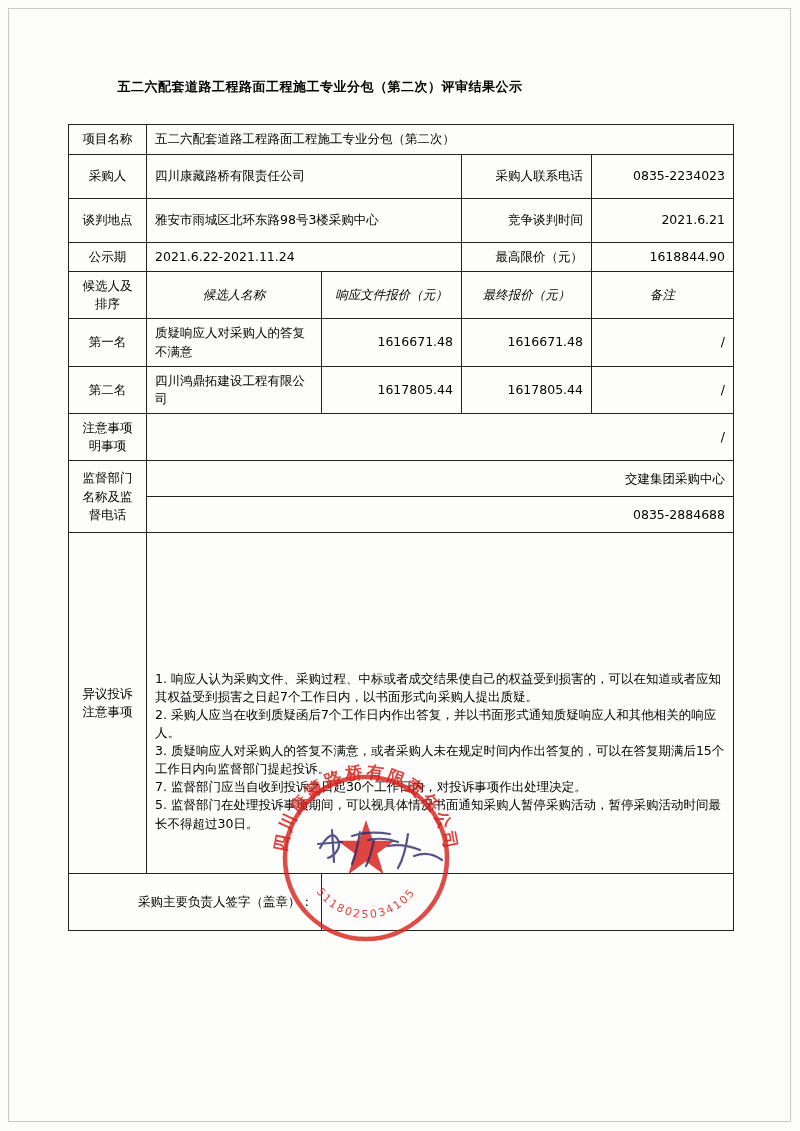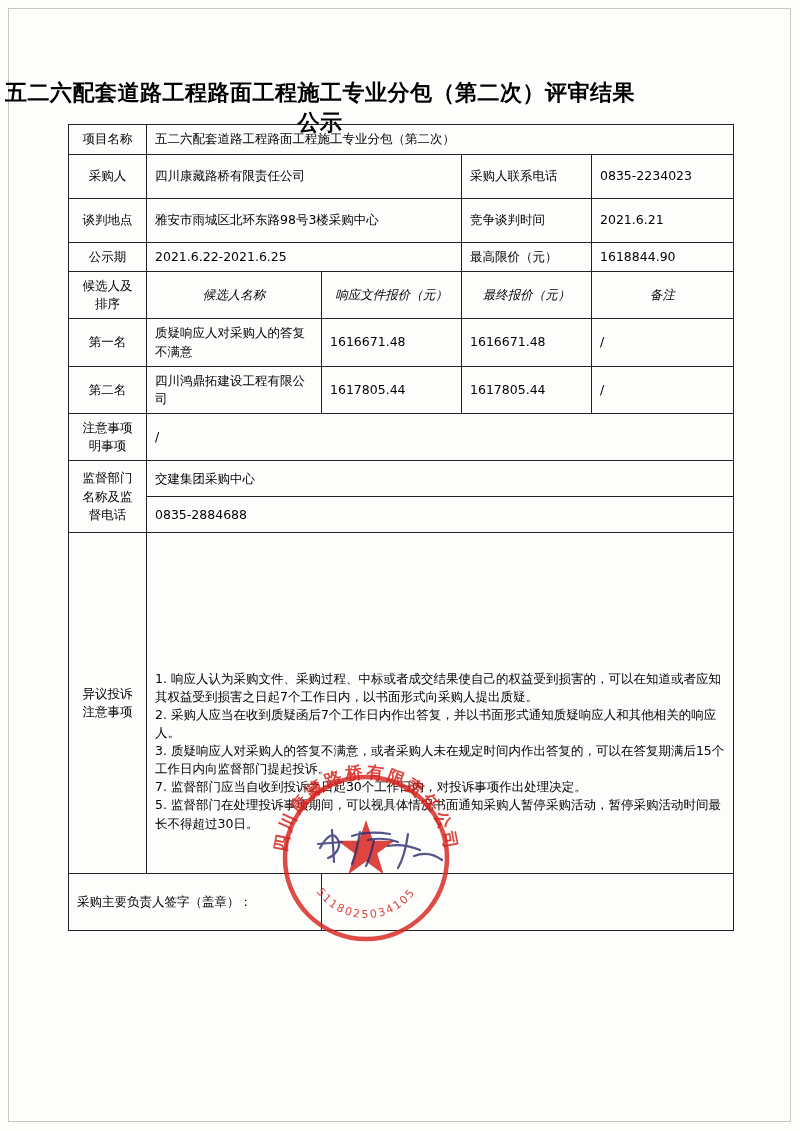--- a/index.html
+++ b/index.html
@@ -29,21 +29,21 @@
     height: 1114px;
     border: 1px solid #c8c8c4;
     box-sizing: border-box;
     pointer-events: none;
   }
   .doc-title {
     position: absolute;
     left: 0; top: 78px;
     width: 640px;
     text-align: center;
-    font-size: 22px;
+    font-size: 13px;
     font-weight: bold;
     letter-spacing: 0.5px;
     font-family: "DejaVu Serif", "Liberation Serif", serif;
     color: #000;
   }
   table.main {
     position: absolute;
     left: 68px;
     top: 124px;
     width: 665px;
@@ -63,21 +63,21 @@
   .lbl {
     text-align: center;
     white-space: nowrap;
   }
   .val-left {
     text-align: left;
     padding-left: 8px;
     margin-left: 22px;
   }
   .val-center {
-    text-align: left;
+    text-align: right;
   }
   .tall {
     height: 44px;
   }
   .row-h32 { height: 30px; }
   .row-h24 { height: 22px; }
   .hdr-center {
     text-align: center;
     font-size: 12.5px;
     font-style: italic;
@@ -155,21 +155,21 @@
 
       <tr class="tall">
         <td class="lbl">谈判地点</td>
         <td class="val-left" colspan="2">雅安市雨城区北环东路98号3楼采购中心</td>
         <td class="val-center">竞争谈判时间</td>
         <td class="val-center">2021.6.21</td>
       </tr>
 
       <tr class="row-h24">
         <td class="lbl">公示期</td>
-        <td class="val-left" colspan="2">2021.6.22-2021.6.25</td>
+        <td class="val-left" colspan="2">2021.6.22-2021.11.24</td>
         <td class="val-center">最高限价（元）</td>
         <td class="val-center">1618844.90</td>
       </tr>
 
       <tr class="tall">
         <td class="lbl multi">
           <div>候选人及</div>
           <div>排序</div>
         </td>
         <td class="hdr-center">候选人名称</td>

